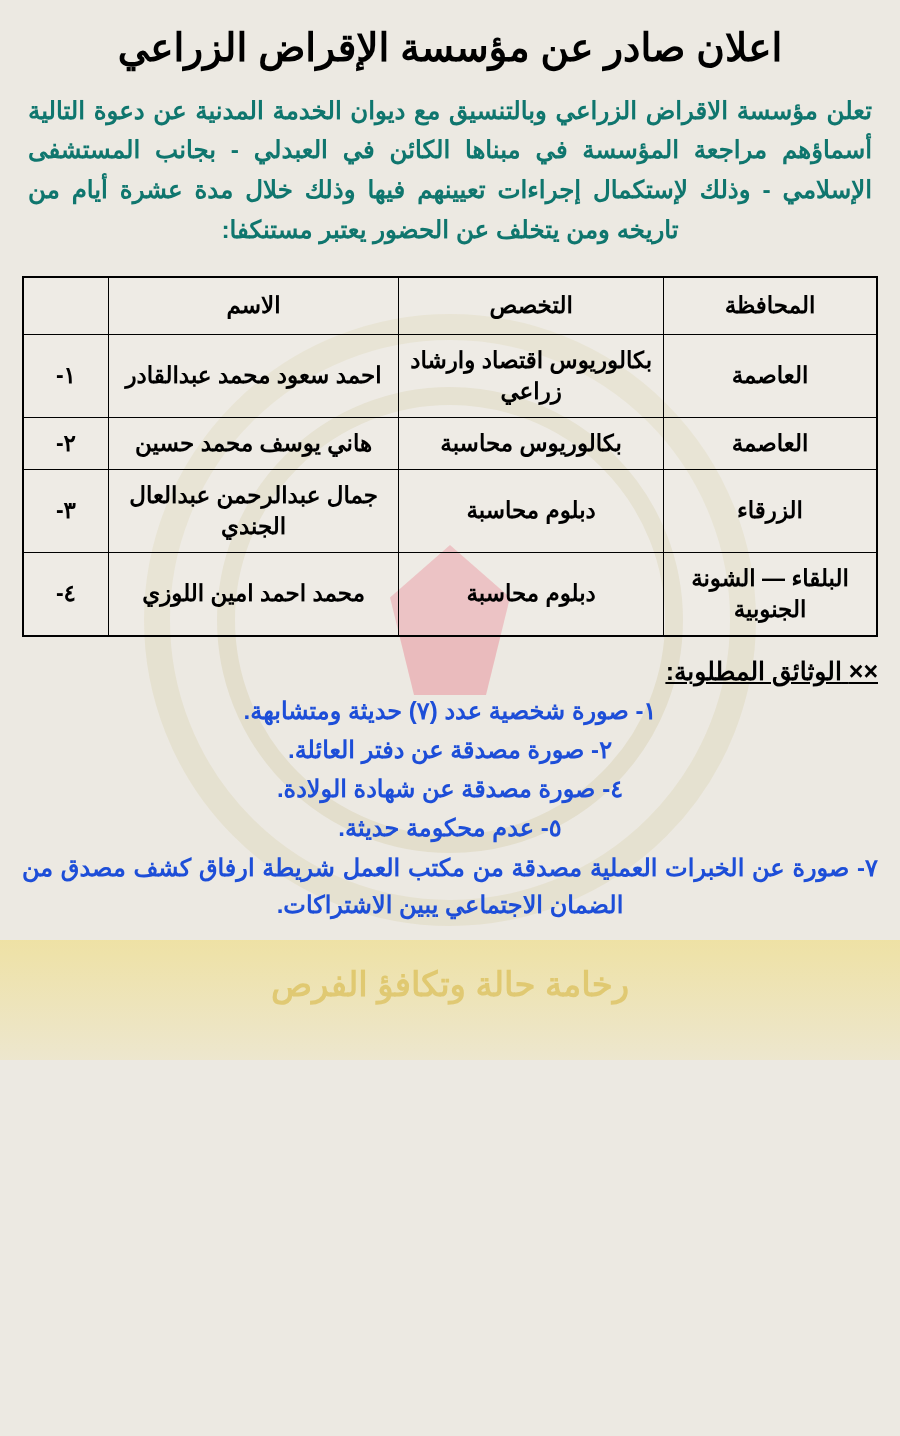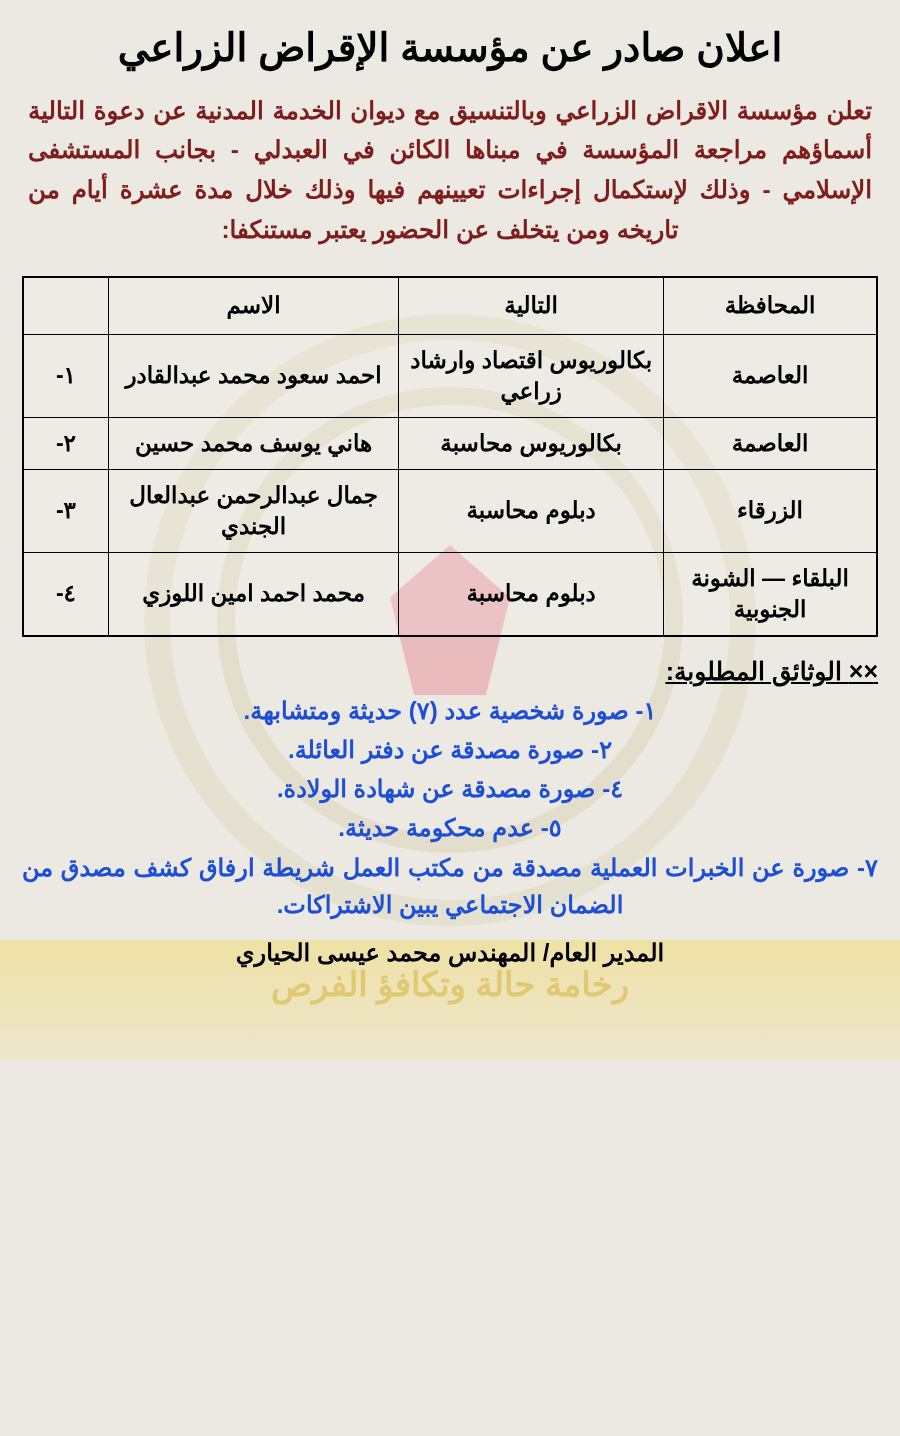--- a/index.html
+++ b/index.html
@@ -88,21 +88,21 @@
     line-height: 1.25;
     color: #000;
   }
 
   .intro {
     font-size: 24.5px;
     line-height: 1.62;
     text-align: justify;
     text-align-last: center;
     margin: 0 6px 26px 6px;
-    color: #7f1d1d;
+    color: #0f766e;
     font-weight: 600;
   }
 
   table.people {
     width: 100%;
     border-collapse: collapse;
     border: 2px solid #000;
     background: rgba(255,255,255,0.12);
     table-layout: fixed;
   }
@@ -184,21 +184,21 @@
   <table class="people">
     <colgroup>
       <col class="c-gov">
       <col class="c-spec">
       <col class="c-name">
       <col class="c-idx">
     </colgroup>
     <thead>
       <tr>
         <th>المحافظة</th>
-        <th>التالية</th>
+        <th>التخصص</th>
         <th>الاسم</th>
         <th></th>
       </tr>
     </thead>
     <tbody>
       <tr>
         <td>العاصمة</td>
         <td>بكالوريوس اقتصاد وارشاد زراعي</td>
         <td>احمد سعود محمد عبدالقادر</td>
         <td>١-</td>
@@ -230,15 +230,14 @@
   </div>
 
   <ol class="docs">
     <li>١- صورة شخصية عدد (٧) حديثة ومتشابهة.</li>
     <li>٢- صورة مصدقة عن دفتر العائلة.</li>
     <li>٤- صورة مصدقة عن شهادة الولادة.</li>
     <li>٥- عدم محكومة حديثة.</li>
     <li class="wide">٧- صورة عن الخبرات العملية مصدقة من مكتب العمل شريطة ارفاق كشف مصدق من الضمان الاجتماعي يبين الاشتراكات.</li>
   </ol>
 
-  <div class="signature">المدير العام/ المهندس محمد عيسى الحياري</div>
 
 </div>
 
 </body></html>

